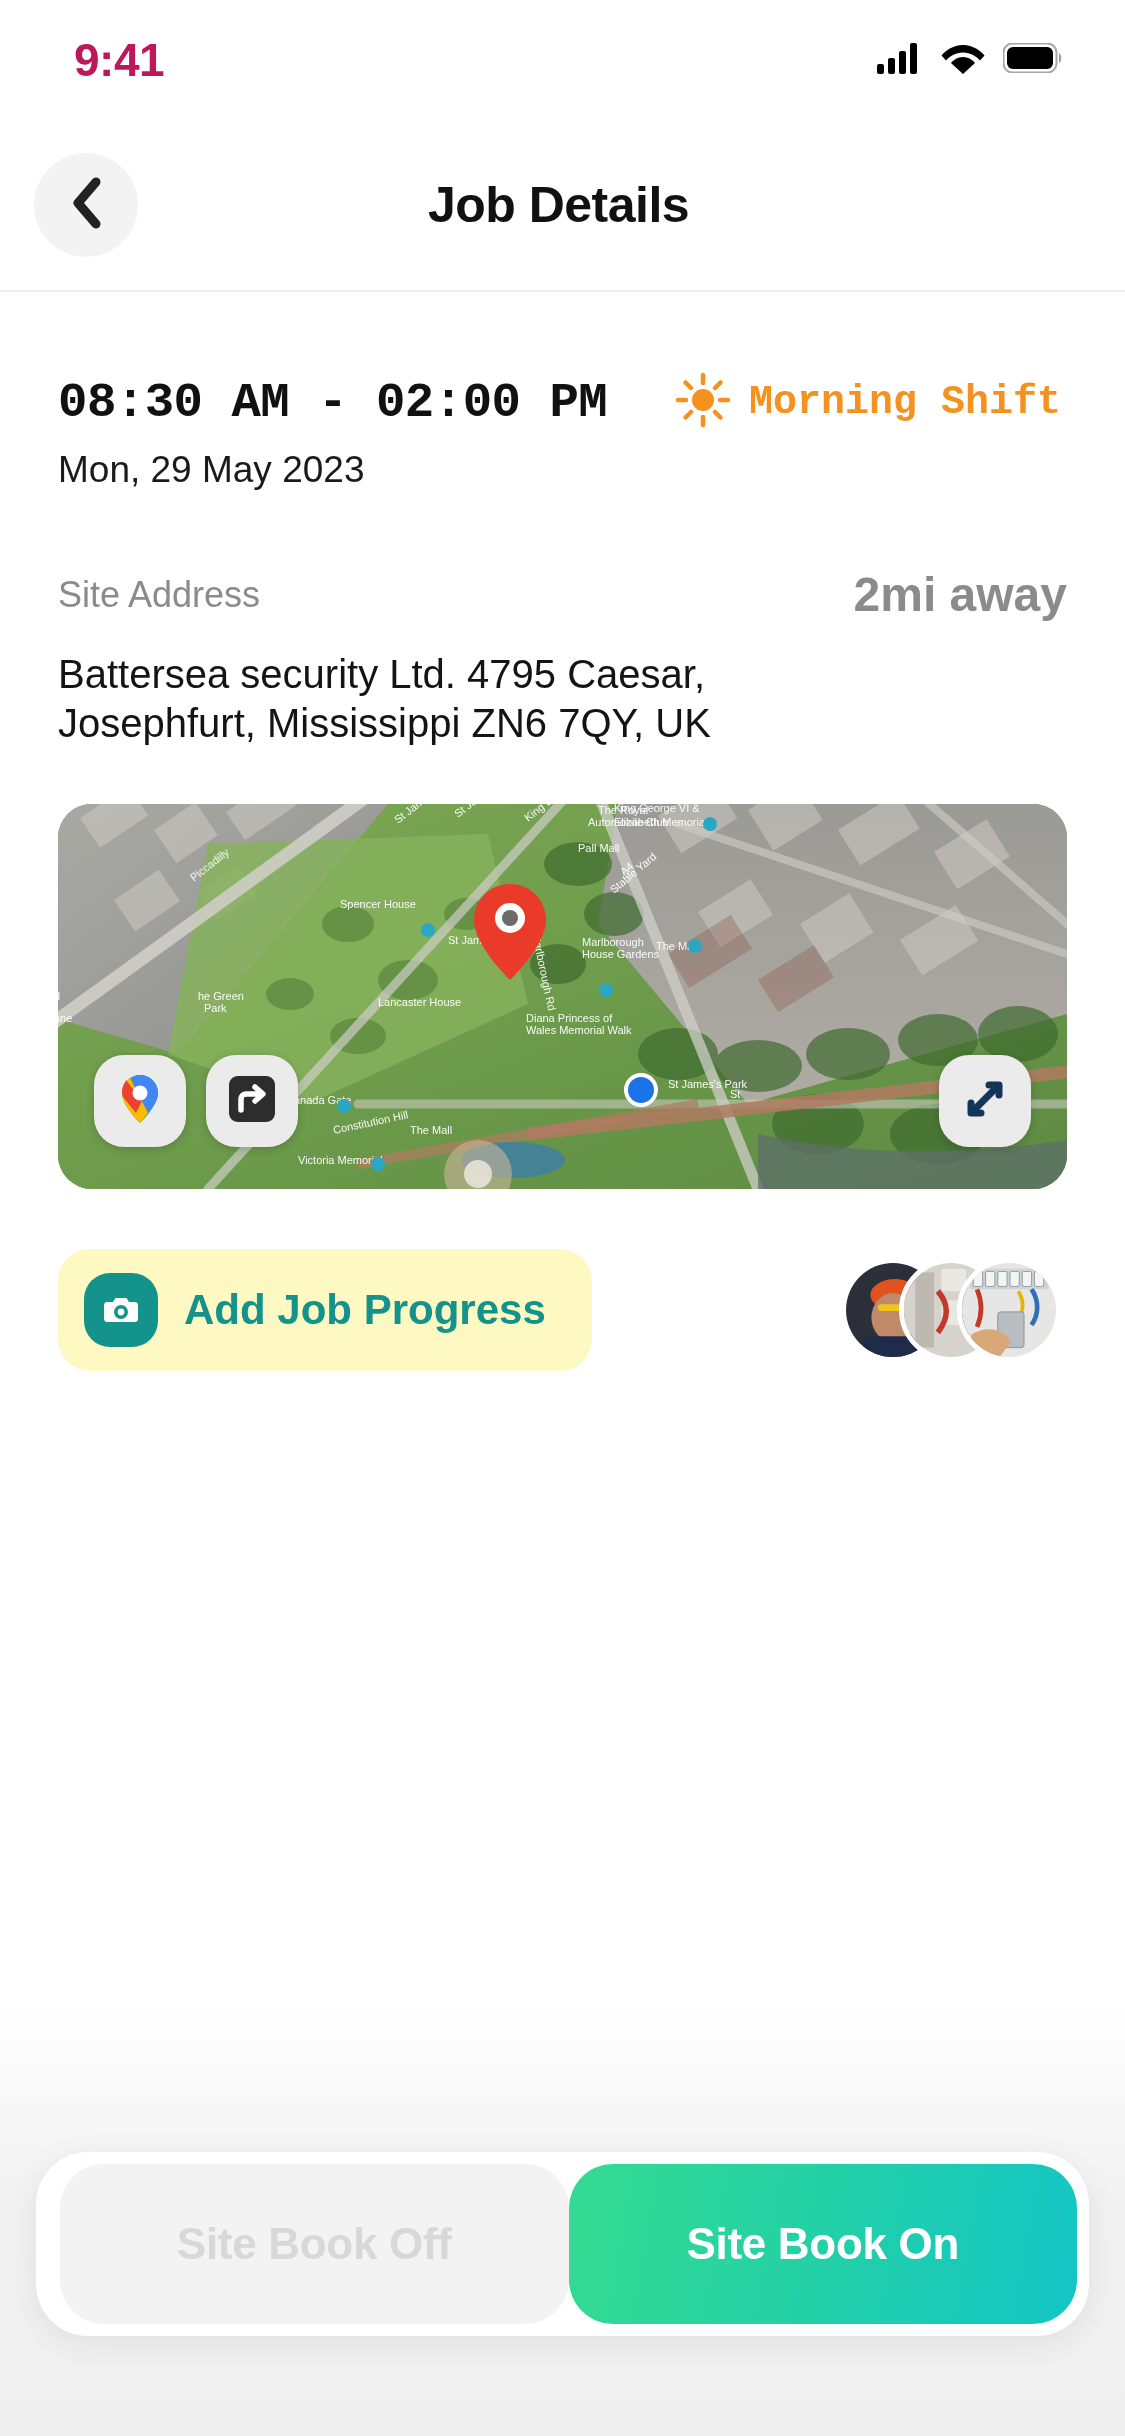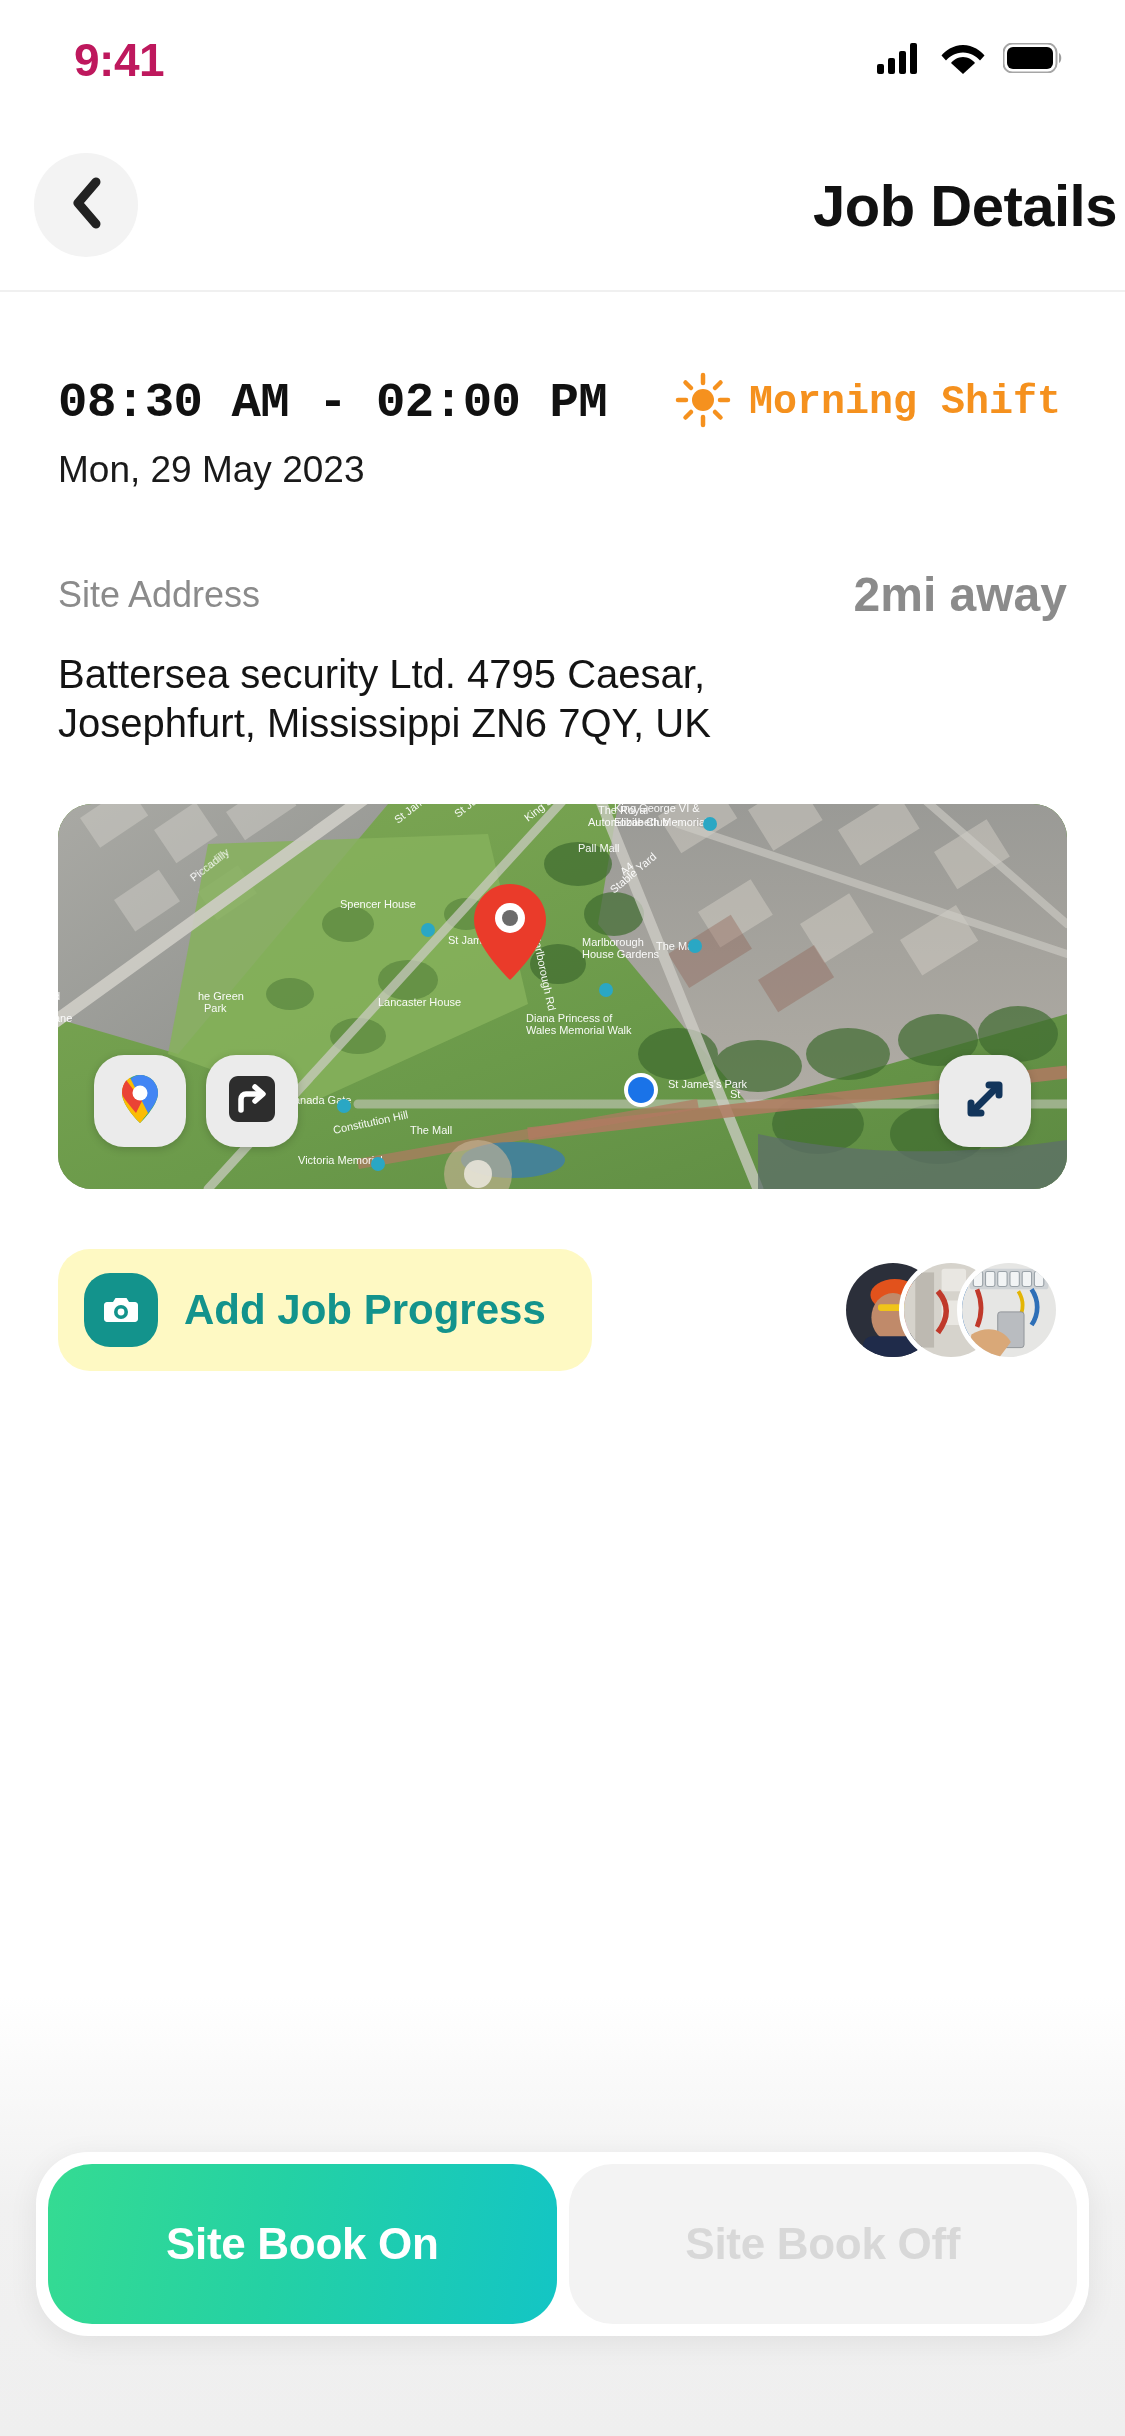--- a/index.html
+++ b/index.html
@@ -39,22 +39,22 @@
     width:104px; height:104px;
     border-radius:50%;
     background:#f3f3f3;
     margin-left:34px;
     display:flex; align-items:center; justify-content:center;
     flex:none;
   }
   .page-title {
     position:absolute;
     left:0; right:8px;
-    text-align:right;
-    font-size:58px;
+    text-align:center;
+    font-size:50px;
     font-weight:700;
     color:#111;
     letter-spacing:-0.5px;
   }
 
   
   .content { padding:0 58px; }
 
   .section-label {
     font-size:36px;
@@ -516,15 +516,15 @@
           <path d="M10 76 C26 66 44 70 52 84 L40 100 L6 100 Z" fill="#d9a878"></path>
         </svg>
       </div>
     </div>
   </div>
 
 </div>
 
 <div class="bottom-fade"></div>
 <div class="bottom-bar">
+  <button class="book-btn book-off">Site Book Off</button>
   <button class="book-btn book-on">Site Book On</button>
-  <button class="book-btn book-off">Site Book Off</button>
 </div>
 
 </body></html>

